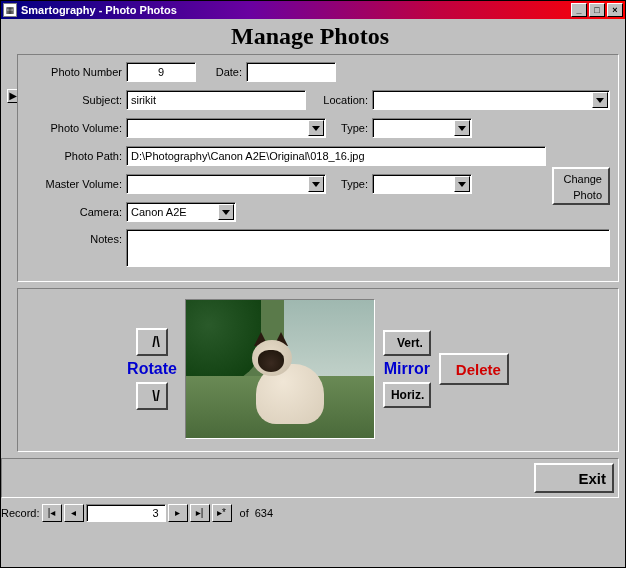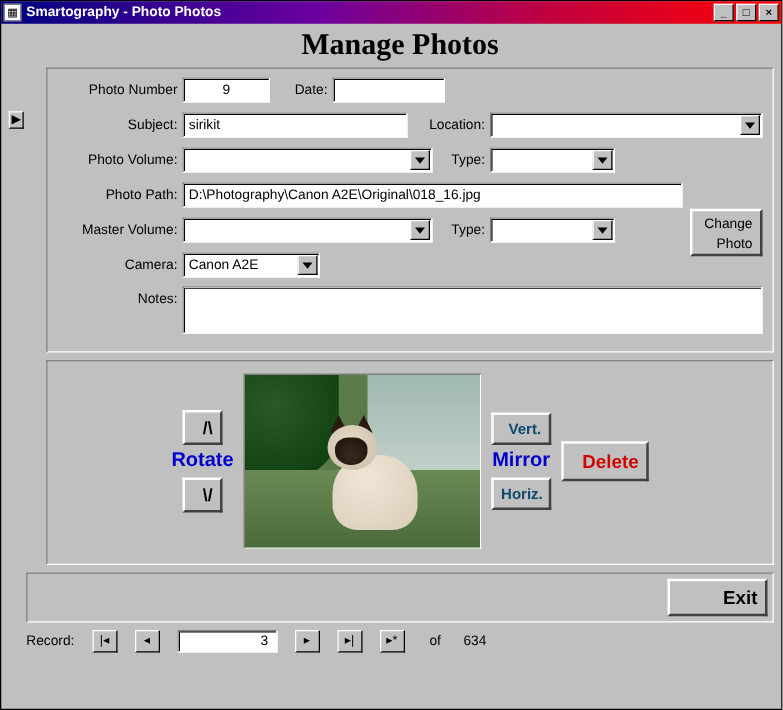--- a/index.html
+++ b/index.html
@@ -55,21 +55,21 @@
     font-family: Arial;
     font-size: 9px;
     line-height: 12px;
     text-align: center;
     color: #000;
     font-weight: bold;
   }
 
   .client {
     flex: 1;
-    padding: 4px 6px 2px 20px;
+    padding: 4px 6px 2px 0;
     display: flex;
     flex-direction: column;
     position: relative;
   }
 
   .page-title {
     text-align: center;
     font-family: Georgia, "Times New Roman", serif;
     font-size: 24px;
     font-weight: bold;
@@ -193,21 +193,21 @@
     font-size: 16px;
   }
   .sqbtn {
     width: 32px; height: 28px;
     font-family: Arial;
     font-size: 14px;
     font-weight: bold;
   }
   .mirror-btn {
     width: 48px; height: 26px;
-    color: #0c4a6e;
+    color: #000000;
     font-weight: bold;
     font-size: 12px;
   }
   .delete-btn {
     width: 70px; height: 32px;
     color: #d00000;
     font-weight: bold;
     font-size: 15px;
   }
   .photo {
@@ -264,21 +264,21 @@
   .exit-btn {
     width: 80px; height: 30px;
     font-weight: bold;
     font-size: 15px;
   }
 
   .record-nav {
     margin-top: 4px;
     display: flex;
     align-items: center;
-    gap: 14px;
+    gap: 2px;
     font-size: 11px;
     padding: 2px 0 0 0;
   }
   .navbtn {
     width: 20px; height: 18px;
     background: #c0c0c0;
     border-top: 1px solid #fff;
     border-left: 1px solid #fff;
     border-right: 1px solid #000;
     border-bottom: 1px solid #000;

